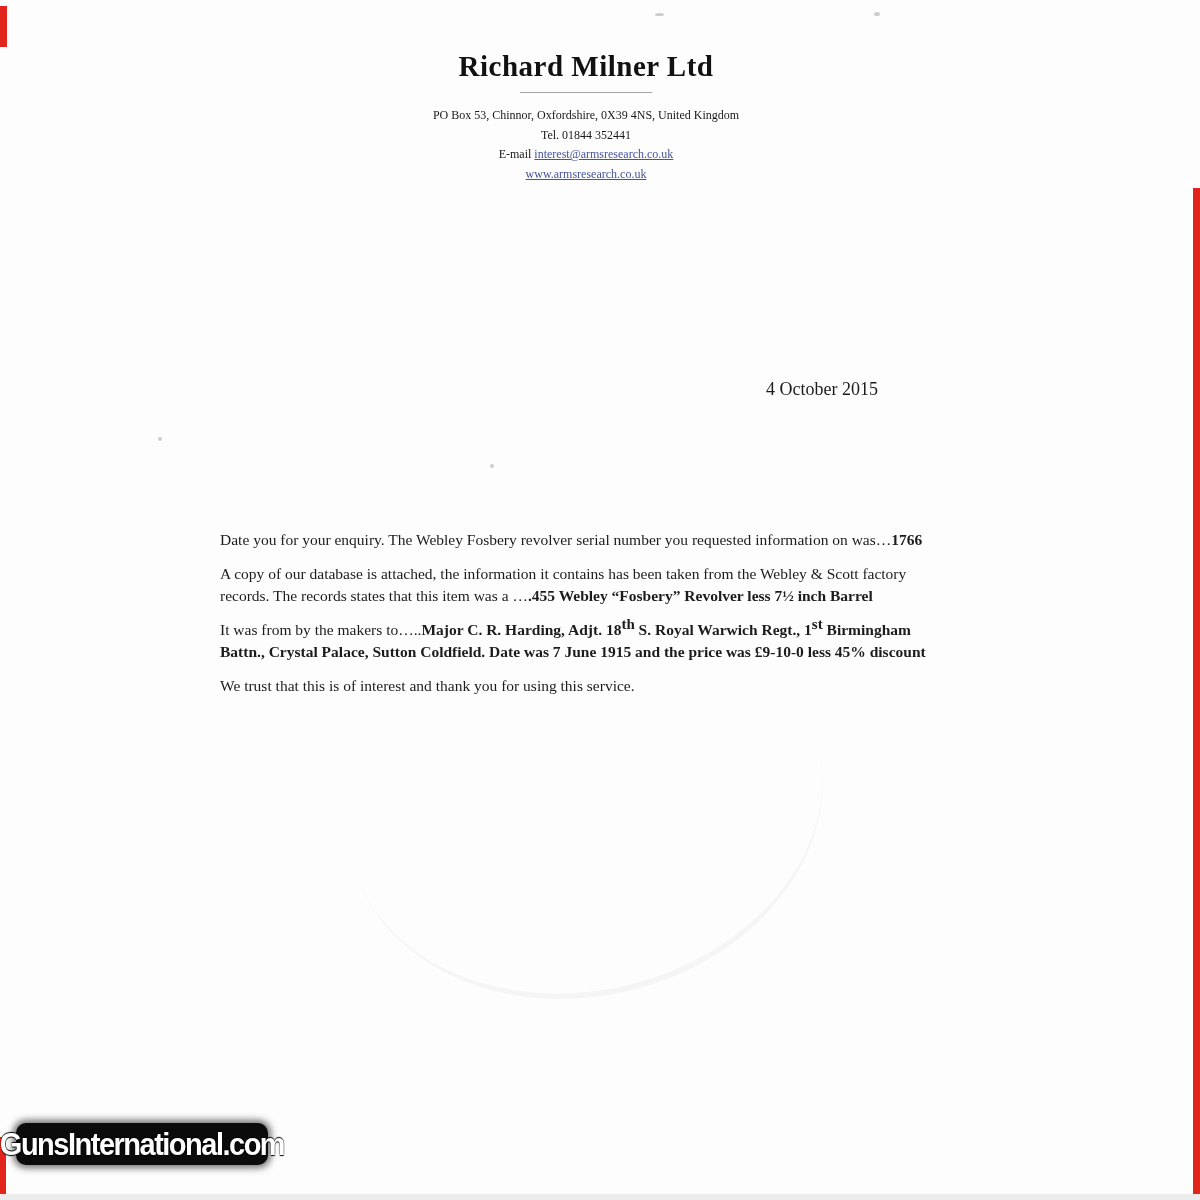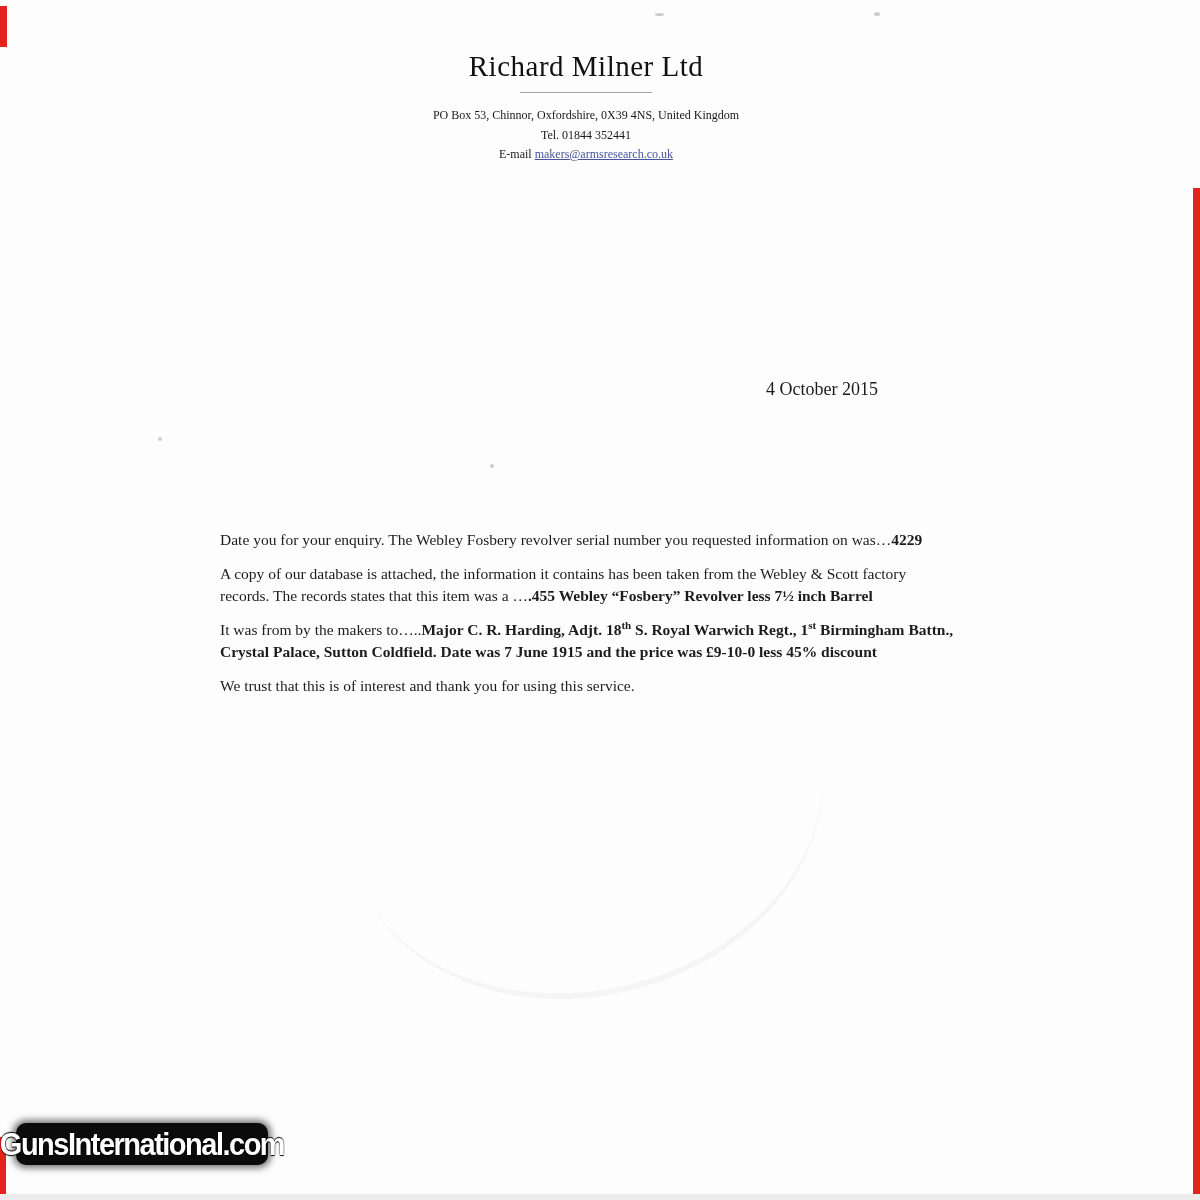--- a/index.html
+++ b/index.html
@@ -3,33 +3,33 @@
 <meta charset="utf-8">
 <style>
   html, body { margin: 0; padding: 0; }
   body { width: 1200px; height: 1200px; background: #ffffff; position: relative;
          font-family: "Liberation Serif", serif; color: #1c1c1c; }
 
   .page { position: absolute; inset: 0; width: 1200px; height: 1200px; background: #fdfdfd; overflow: hidden; }
 
   
   .letterhead { position: absolute; left: 0; top: 50px; width: 1172px; text-align: center; }
-  .company { font-size: 29px; font-weight: 400; letter-spacing: 0.5px; color: #111; margin: 0; }
+  .company { font-size: 29px; font-weight: 700; letter-spacing: 0.5px; color: #111; margin: 0; }
   .title-rule { width: 132px; height: 1px; background: #a3a3a3; margin: 9px auto 13px auto; }
   .lh-line { font-size: 12px; line-height: 19.5px; color: #181818; }
   .lh-link { color: #44549e; text-decoration: underline; }
 
   
   .date-line { position: absolute; left: 766px; top: 379px; font-size: 18px; color: #1b1b1b; }
 
   
   .letter-body { position: absolute; left: 220px; top: 529px; width: 734px; font-size: 15.5px; }
   .letter-body p { margin: 0 0 11px 0; line-height: 22.5px; }
   .letter-body .b { font-weight: bold; }
-  .letter-body sup { font-size: 11px; line-height: 0; vertical-align: super; }
+  .letter-body sup { font-size: 15px; line-height: 0; vertical-align: super; }
 
   
   .watermark { position: absolute; left: 16px; top: 1123px; width: 252px; height: 42px;
                background: #0b0b0b; border-radius: 10px;
                box-shadow: 0 0 7px 3px rgba(0,0,0,0.55);
                display: flex; align-items: center; justify-content: center;
                font-family: "Liberation Sans", sans-serif; }
   .watermark span { color: #ffffff; font-size: 29px; font-weight: bold; letter-spacing: -1.5px;
                     white-space: nowrap; transform: scaleY(1.08);
                     text-shadow: 0 1px 1px #000, 0 -1px 1px #000; }
@@ -52,27 +52,28 @@
 </head>
 <body>
 
 <div class="page">
 
   <div class="letterhead">
     <h1 class="company">Richard Milner Ltd</h1>
     <div class="title-rule"></div>
     <div class="lh-line">PO Box 53, Chinnor, Oxfordshire, 0X39 4NS, United Kingdom</div>
     <div class="lh-line">Tel. 01844 352441</div>
-    <div class="lh-line"><span>E-mail </span><span class="lh-link">makers@armsresearch.co.uk</span></div>
+    <div class="lh-line"><span>E-mail </span><span class="lh-link">interest@armsresearch.co.uk</span></div>
+    <div class="lh-line"><span class="lh-link">www.armsresearch.co.uk</span></div>
   </div>
 
   <div class="date-line">4 October 2015</div>
 
   <div class="letter-body">
-      <p><span>Date you for your enquiry. The Webley Fosbery revolver serial number you requested information on was…</span><span class="b">4229</span></p>
+      <p><span>Date you for your enquiry. The Webley Fosbery revolver serial number you requested information on was…</span><span class="b">1766</span></p>
       <p><span>A copy of our database is attached, the information it contains has been taken from the Webley &amp; Scott factory records. The records states that this item was a …</span><span class="b">.455 Webley “Fosbery” Revolver less 7½ inch Barrel</span></p>
       <p><span>It was from by the makers to…..</span><span class="b">Major C. R. Harding, Adjt. 18</span><sup class="b">th</sup><span class="b"> S. Royal Warwich Regt., 1</span><sup class="b">st</sup><span class="b"> Birmingham Battn., Crystal Palace, Sutton Coldfield. Date was 7 June 1915 and the price was £9-10-0 less 45% discount</span></p>
       <p><span>We trust that this is of interest and thank you for using this service.</span></p>
     </div>
 
   <div class="swoosh"></div>
 
   <div class="red-strip strip-left-top"></div>
   <div class="red-strip strip-left-bottom"></div>
   <div class="red-strip strip-right"></div>

